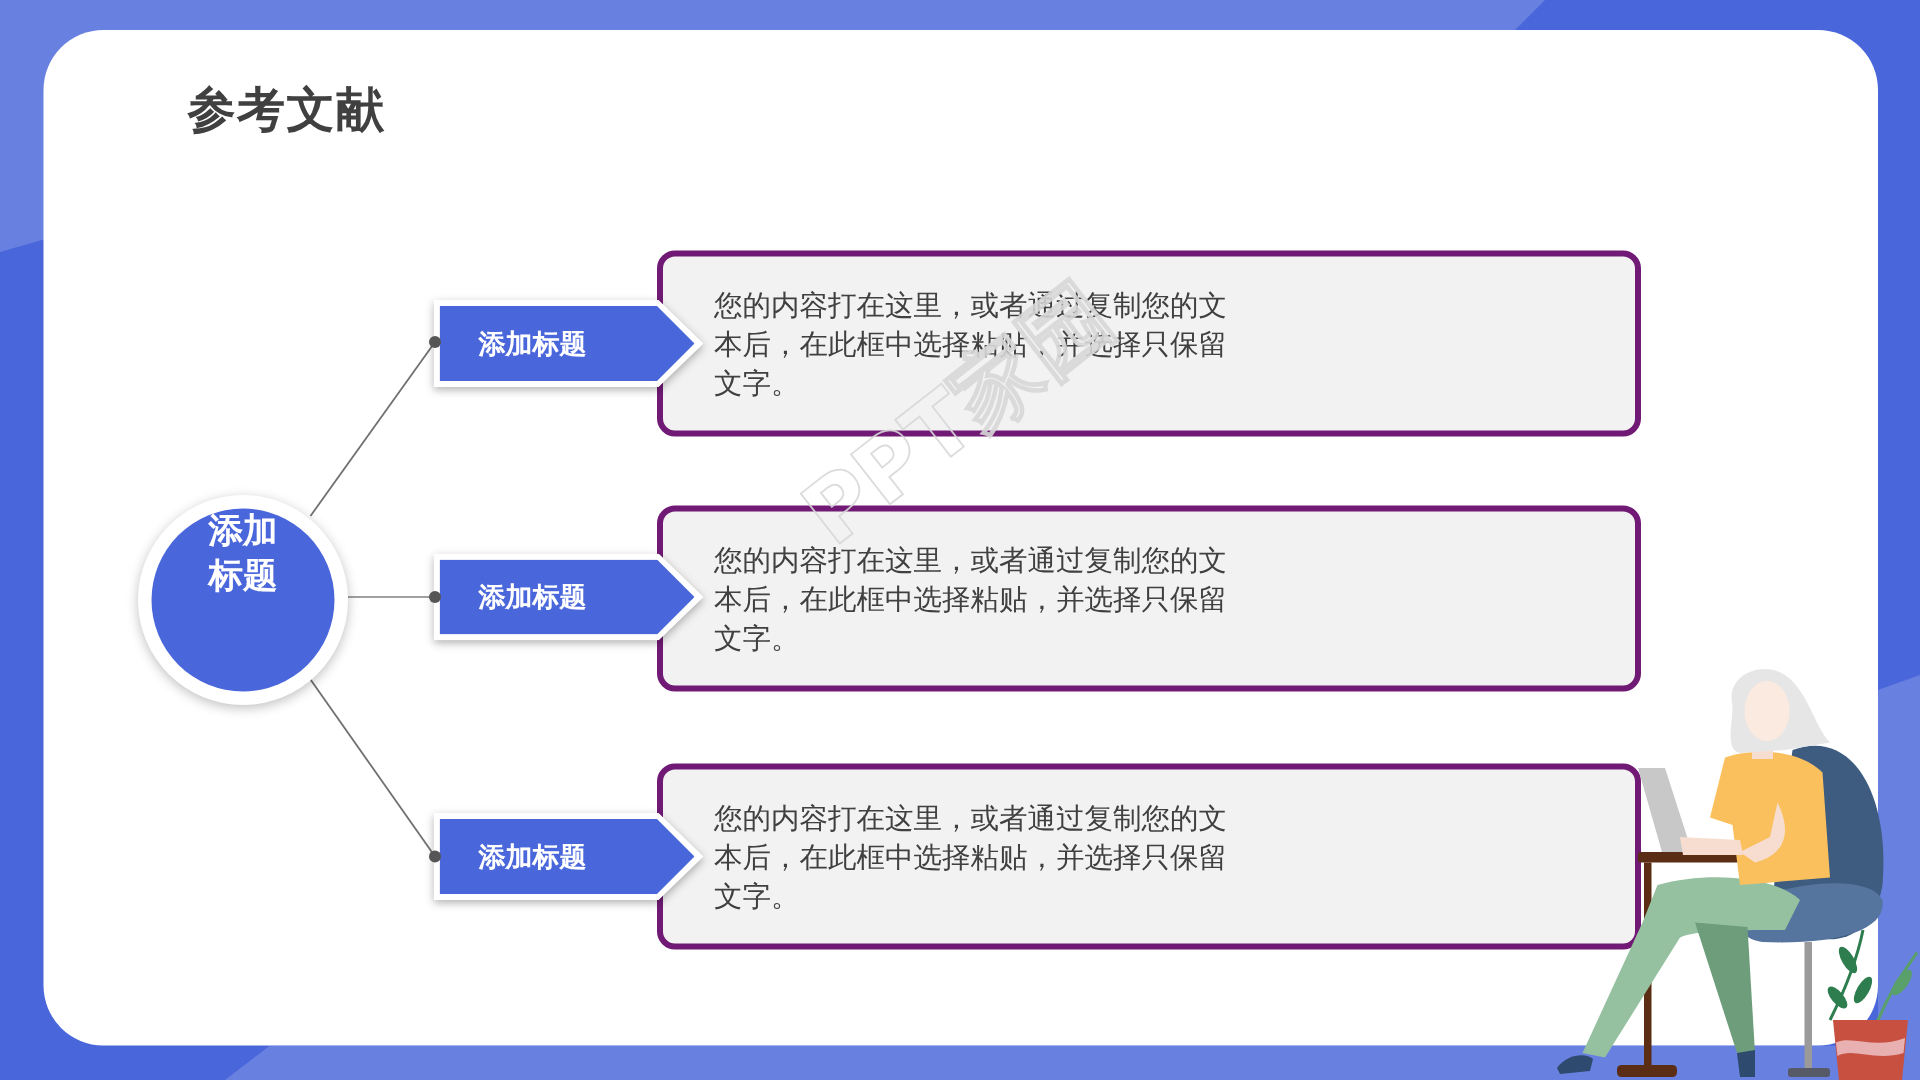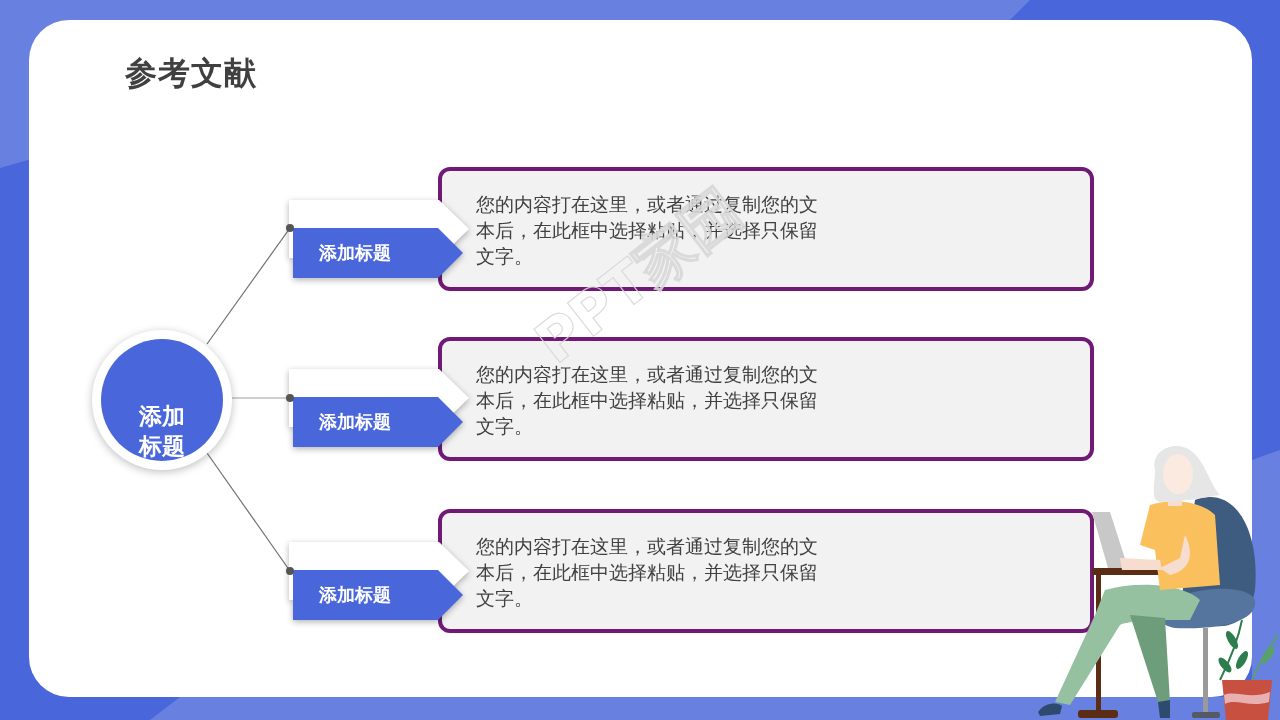--- a/index.html
+++ b/index.html
@@ -67,21 +67,21 @@
       background: #ffffff;
       box-shadow: 0 2px 8px rgba(0,0,0,0.25);
       z-index: 3;
     }
     .hub-inner {
       position: absolute;
       left: 9px; top: 9px;
       width: 122px; height: 122px;
       border-radius: 50%;
       background: #4a66db;
-      display: flex; align-items: flex-end; justify-content: center;
+      display: flex; align-items: flex-start; justify-content: center;
       text-align: center;
       color: #ffffff;
       font-size: 23px;
       font-weight: bold;
       line-height: 30px;
     }
     .hub-inner span { display: block; width: 52px; }
     .tag {
       position: absolute;
       width: 180px; height: 58px;
@@ -97,21 +97,20 @@
       position: absolute;
       left: 4px; top: 4px;
       width: 170px; height: 50px;
       background: #4a66db;
       clip-path: polygon(0 0, 145px 0, 170px 25px, 145px 50px, 0 50px);
       display: flex; align-items: center;
       padding-left: 26px;
       color: #ffffff;
       font-size: 18px;
       font-weight: bold;
-      margin-top: 24px;
     }
     .dot {
       position: absolute;
       width: 8px; height: 8px;
       border-radius: 50%;
       background: #555555;
       z-index: 6;
     }
     .content-box {
       position: absolute;

